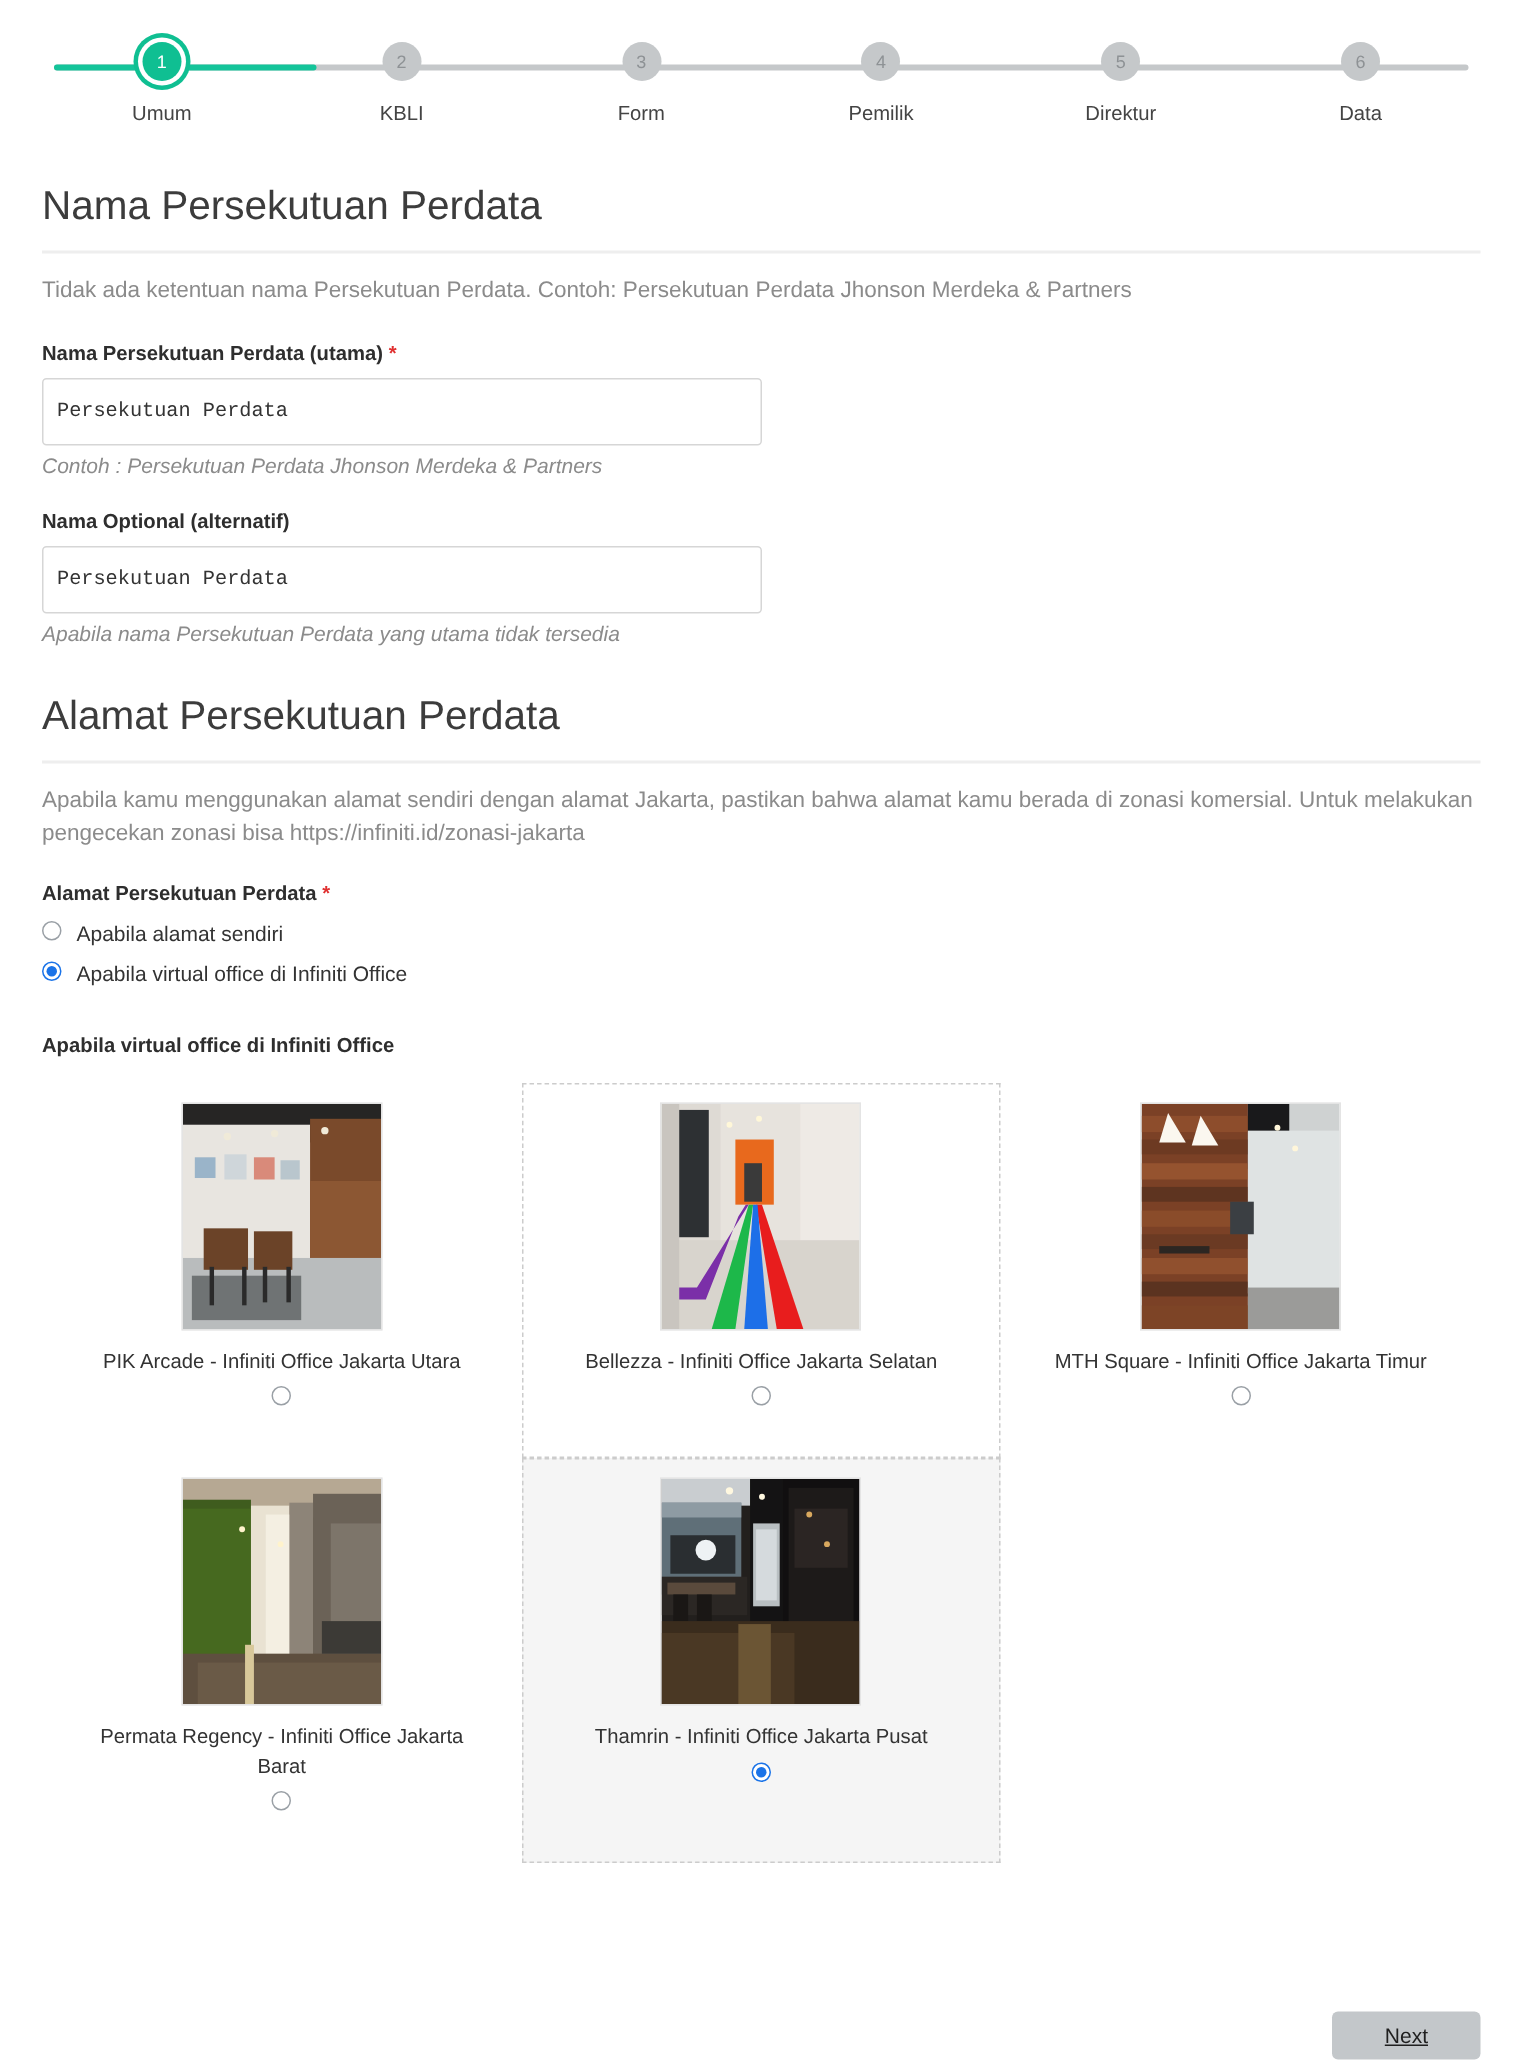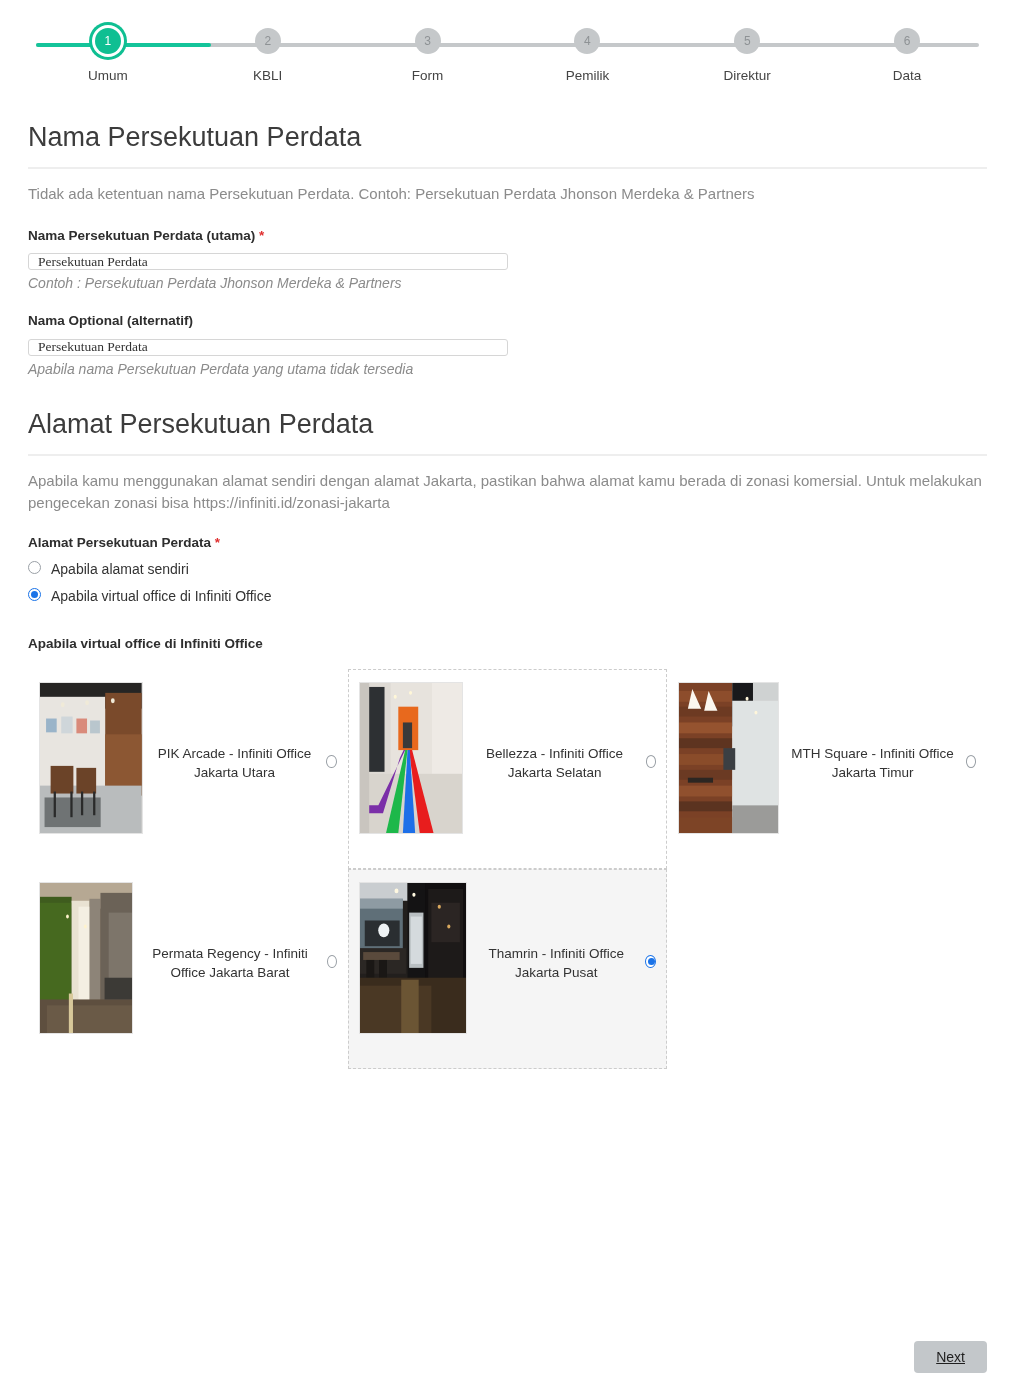--- a/index.html
+++ b/index.html
@@ -103,26 +103,26 @@
   .field { margin-top: 22px; }
   .field-label {
     font-size: 13.5px;
     font-weight: bold;
     color: #2e2e2e;
     margin-bottom: 9px;
   }
   .req { color: #e03030; font-weight: bold; }
   .text-input {
     width: 480px;
-    height: 17px;
+    height: 45px;
     border: 1px solid #d6d6d6;
     border-radius: 3px;
     padding: 0 9px;
     font-size: 13.5px;
-    font-family: Liberation Serif, serif;
+    font-family: Liberation Mono, monospace;
     color: #333333;
     background: #ffffff;
     outline: none;
   }
   .field-hint {
     font-size: 14px;
     font-style: italic;
     color: #8b8b8b;
     margin-top: 5px;
   }
@@ -168,21 +168,21 @@
   
   .office-grid {
     margin-top: 18px;
     display: grid;
     grid-template-columns: repeat(3, 1fr);
     row-gap: 0px;
   }
   .office-card {
     padding: 12px 10px 34px 10px;
     display: flex;
-    flex-direction: row;
+    flex-direction: column;
     align-items: center;
     border: 1px dashed transparent;
     background: transparent;
   }
   .office-card.hovered {
     border-color: #cccccc;
   }
   .office-card.selected {
     border-color: #cccccc;
     background: #f5f5f5;
@@ -228,21 +228,21 @@
     right: 28px;
     bottom: 34px;
   }
   .next-button {
     background: #c3c7ca;
     border: none;
     border-radius: 4px;
     color: #1f1f1f;
     font-size: 14px;
     font-family: "Liberation Sans", sans-serif;
-    padding: 8px 22px;
+    padding: 8px 35px;
     cursor: pointer;
     text-decoration: underline;
   }
 </style>
 </head>
 <body>
 
 <div class="page">
 
 

